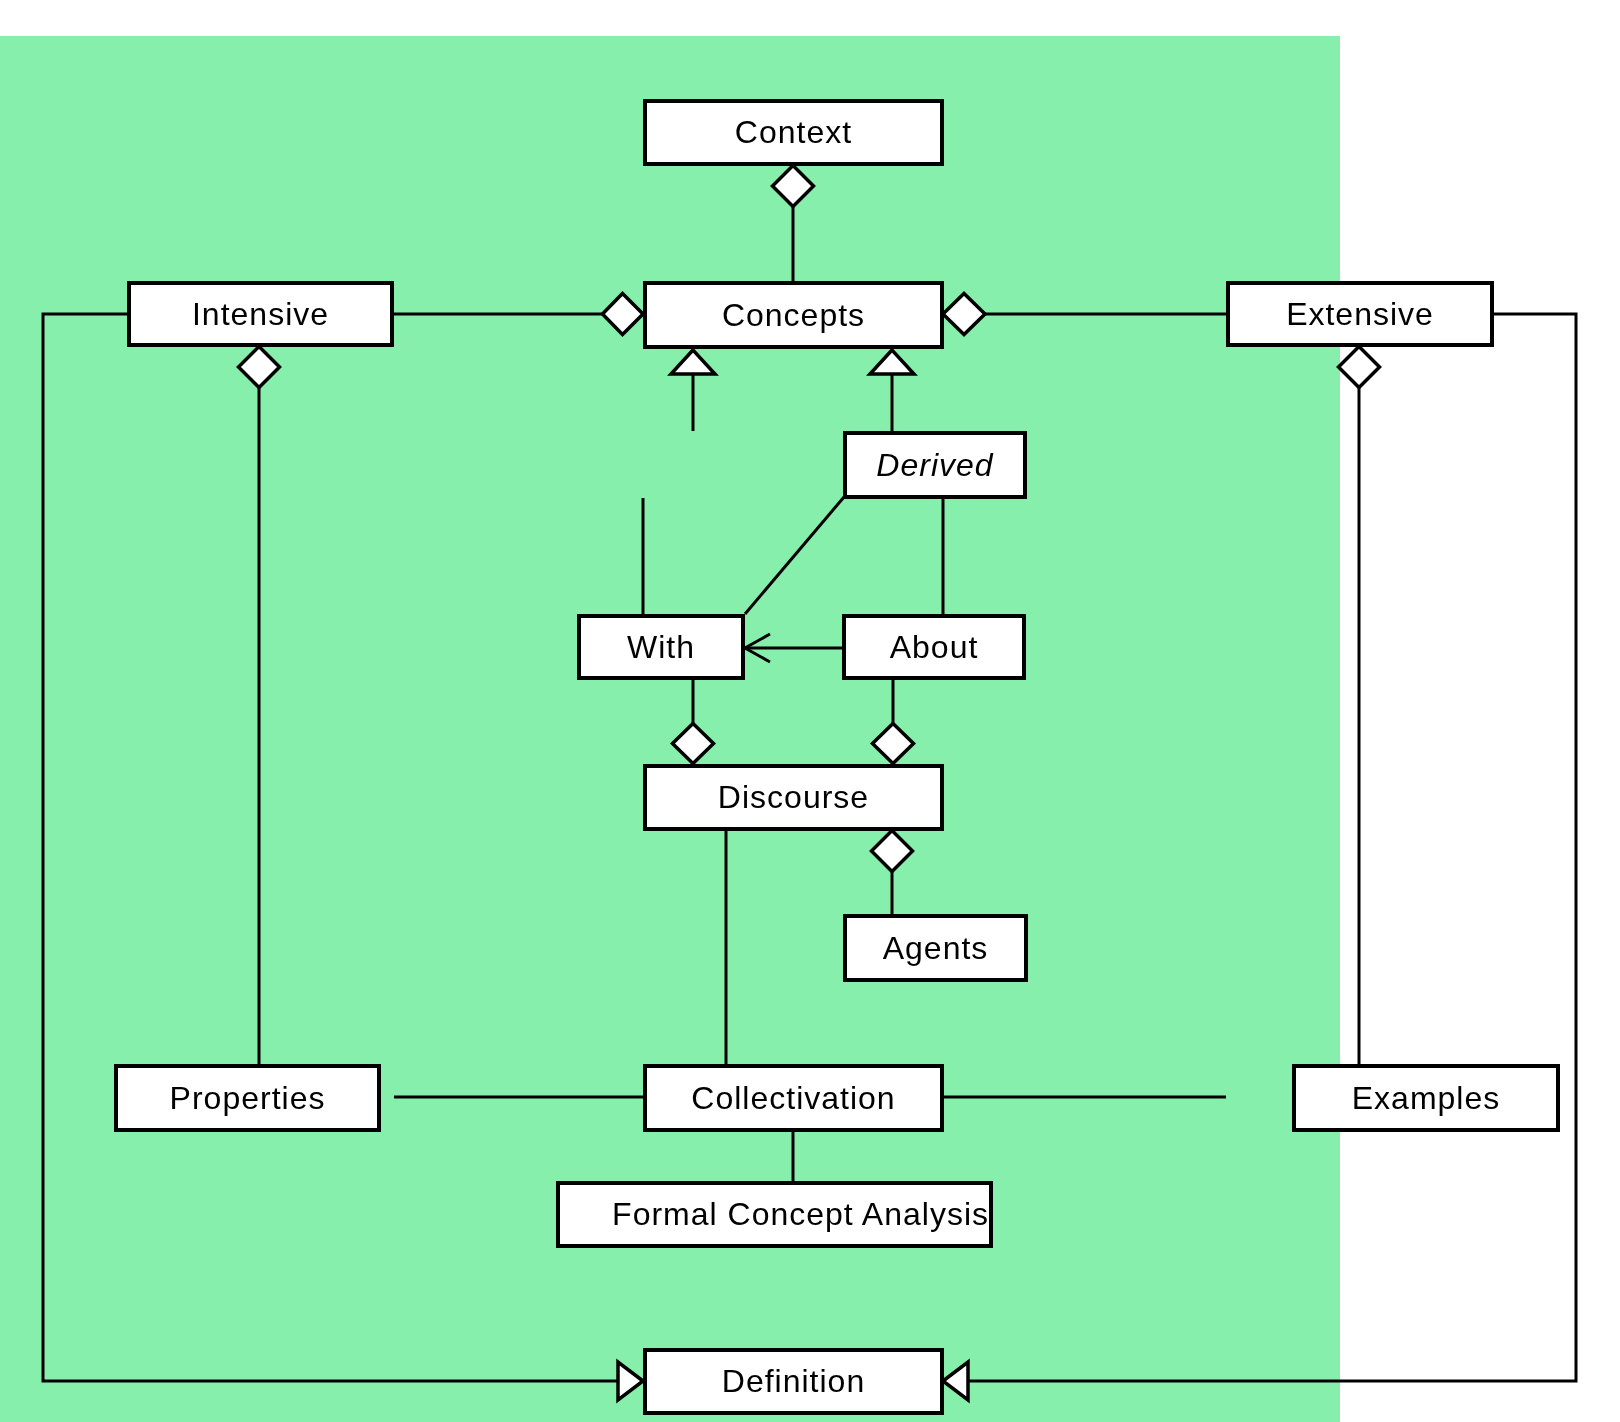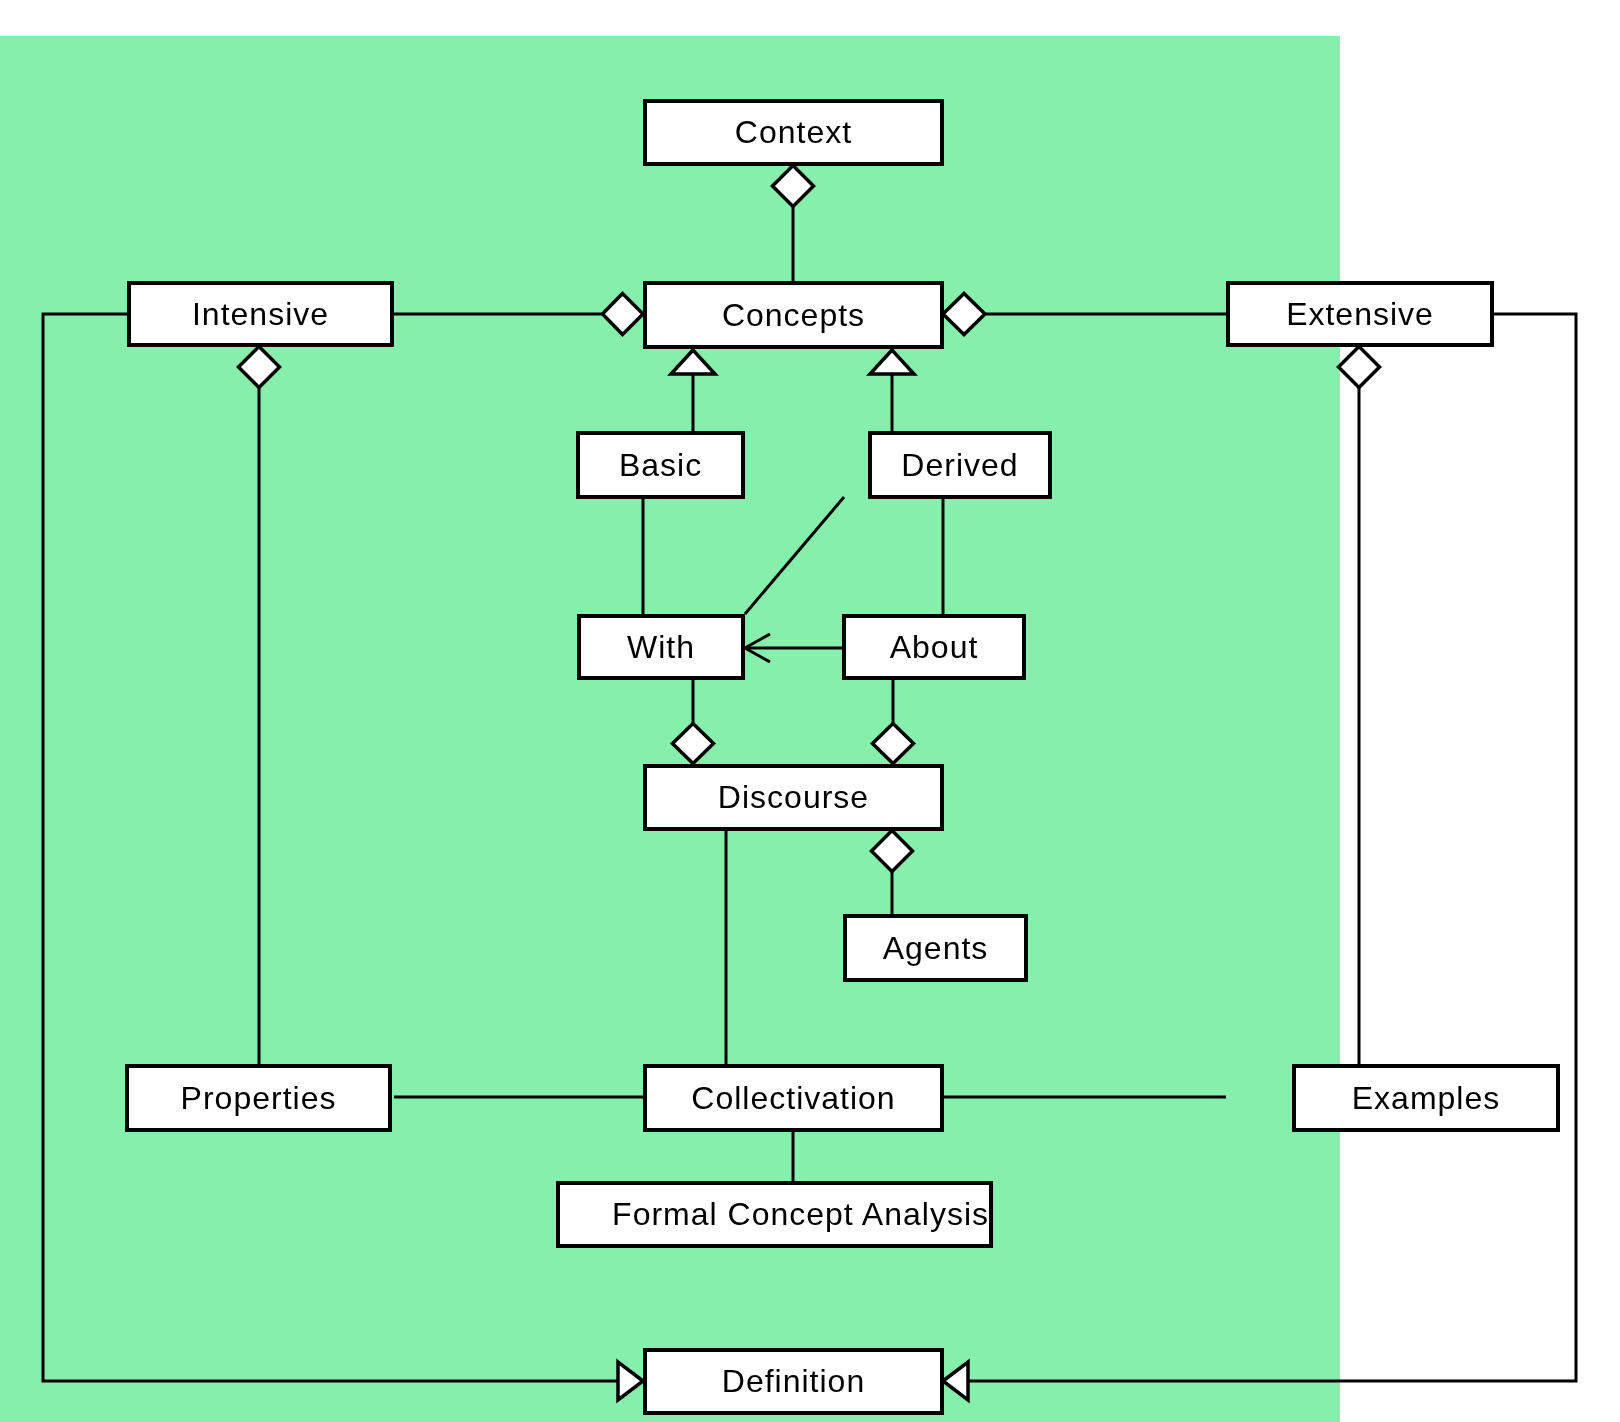--- a/index.html
+++ b/index.html
@@ -32,26 +32,26 @@
     font-size: 32px;
     letter-spacing: 1px;
     white-space: nowrap;
   }
   
   #n-context        { left: 643px;  top: 63px;   width: 301px; height: 67px; }
   #n-intensive      { left: 127px;  top: 245px;  width: 267px; height: 66px; }
   #n-concepts       { left: 643px;  top: 245px;  width: 301px; height: 68px; }
   #n-extensive      { left: 1226px; top: 245px;  width: 268px; height: 66px; }
   #n-basic          { left: 576px;  top: 395px;  width: 169px; height: 68px; }
-  #n-derived        { left: 868px;  top: 395px;  width: 184px; height: 68px; }
+  #n-derived        { left: 843px;  top: 395px;  width: 184px; height: 68px; font-style: italic; }
   #n-with           { left: 577px;  top: 578px;  width: 168px; height: 66px; }
   #n-about          { left: 842px;  top: 578px;  width: 184px; height: 66px; }
   #n-discourse      { left: 643px;  top: 728px;  width: 301px; height: 67px; }
   #n-agents         { left: 843px;  top: 878px;  width: 185px; height: 68px; }
-  #n-properties     { left: 125px;  top: 1028px; width: 267px; height: 68px; justify-content: center; }
+  #n-properties     { left: 114px;  top: 1028px; width: 267px; height: 68px; justify-content: center; }
   #n-collectivation { left: 643px;  top: 1028px; width: 301px; height: 68px; }
   #n-examples       { left: 1292px; top: 1028px; width: 268px; height: 68px; }
   #n-fca            { left: 556px;  top: 1145px; width: 437px; height: 67px; justify-content: flex-end; }
   #n-definition     { left: 643px;  top: 1312px; width: 301px; height: 67px; }
 
   .edge     { stroke: #000000; stroke-width: 3;   fill: none; }
   .shape    { stroke: #000000; stroke-width: 3.5; fill: #ffffff; }
   .arrowhd  { stroke: #000000; stroke-width: 3;   fill: none; }
 </style>
 </head>
@@ -160,23 +160,20 @@
   </div>
   <div class="node" id="n-concepts">
     <span>Concepts</span>
   </div>
   <div class="node" id="n-intensive">
     <span>Intensive</span>
   </div>
   <div class="node" id="n-extensive">
     <span>Extensive</span>
   </div>
-  <div class="node" id="n-basic">
-    <span>Basic</span>
-  </div>
   <div class="node" id="n-derived">
     <span>Derived</span>
   </div>
   <div class="node" id="n-with">
     <span>With</span>
   </div>
   <div class="node" id="n-discourse">
     <span>Discourse</span>
   </div>
   <div class="node" id="n-about">

